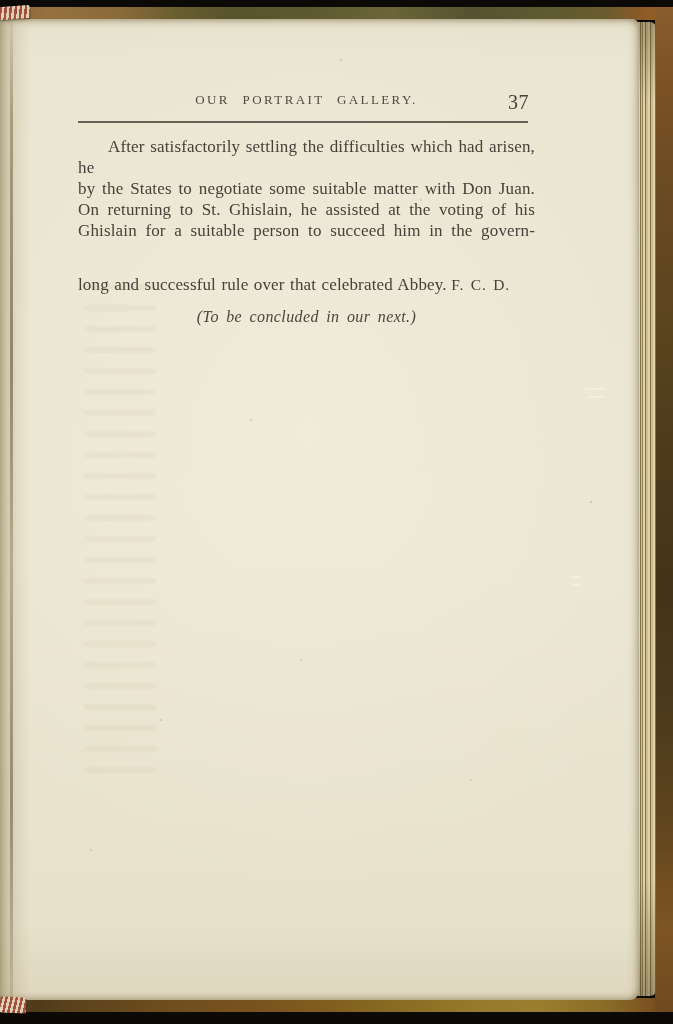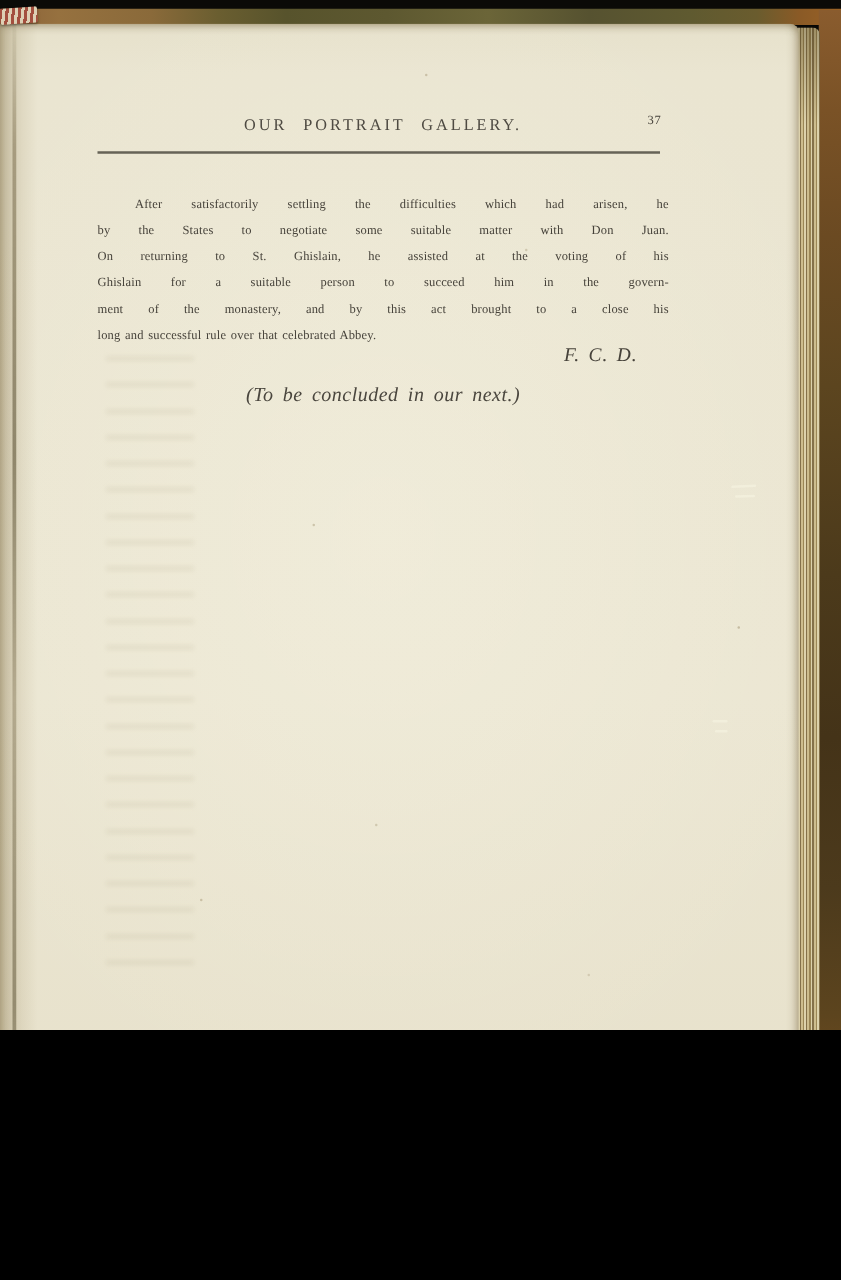--- a/index.html
+++ b/index.html
@@ -1,17 +1,17 @@
 <!DOCTYPE html>
 <html><head>
 <meta charset="utf-8">
 <style>
   html,body { margin:0; padding:0; background:#000; }
   .scene {
-    position:relative; width:673px; height:824px; overflow:hidden;
+    position:relative; width:673px; height:1024px; overflow:hidden;
     background:#0b0a07;
     font-family:"Liberation Serif","DejaVu Serif",serif;
   }
 
   
   .top-edge {
     position:absolute; left:0; top:7px; width:673px; height:13px;
     background:linear-gradient(90deg,
       #8a6038 0%, #96713f 7%, #8a6a3a 18%, #6a5e30 26%,
       #57532c 34%, #5d5830 46%, #6b6538 58%, #565230 70%,
@@ -69,36 +69,36 @@
   }
 
   
   .content { position:absolute; left:78px; top:0; width:457px; color:#46423a; }
   .running-head {
     position:absolute; top:73px; left:0; width:100%; text-align:center;
     font-size:13px; letter-spacing:2.4px; word-spacing:7px; color:#4e4a42;
   }
   .page-number {
     position:absolute; top:72px; right:6px;
-    font-size:10px; color:#45413a; letter-spacing:.5px;
+    font-size:20px; color:#45413a; letter-spacing:.5px;
   }
   .head-rule {
     position:absolute; top:102px; left:0; right:7px; height:1.5px;
     background:#4f4b41; opacity:.85;
   }
   .paragraph {
-    position:absolute; top:134px; left:0; width:457px;
-    font-size:10px; line-height:21px; letter-spacing:.15px; word-spacing:1px;
+    position:absolute; top:117px; left:0; width:457px;
+    font-size:17px; line-height:21px; letter-spacing:.15px; word-spacing:1px;
   }
   .pline { text-align:justify; text-align-last:justify; }
   .pline.first { text-indent:30px; }
-  .pline.last { text-align-last:left; }
+  .pline.last { text-align-last:left;margin-top:33px; }
   .signature {
     position:absolute; top:257px; right:25px;
-    font-size:15.5px; letter-spacing:.8px; word-spacing:2px;font-style:italic;
+    font-size:15.5px; letter-spacing:.8px; word-spacing:2px;
   }
   .continuation {
     position:absolute; top:289px; left:0; width:457px; text-align:center;
     font-style:italic; font-size:16px; letter-spacing:.4px; word-spacing:3px;
     color:#4a463e;
   }
 
   
   .ghost {
     position:absolute; left:85px; top:266px; width:70px; height:490px;
@@ -158,21 +158,20 @@
     <div class="content">
       <div class="running-head">OUR PORTRAIT GALLERY.</div>
       <div class="page-number">37</div>
       <div class="head-rule"></div>
 
       <div class="paragraph">
         <div class="pline first">After satisfactorily settling the difficulties which had arisen, he</div>
         <div class="pline">by the States to negotiate some suitable matter with Don Juan.</div>
         <div class="pline">On returning to St. Ghislain, he assisted at the voting of his</div>
         <div class="pline">Ghislain for a suitable person to succeed him in the govern-</div>
-        <div class="pline">ment of the monastery, and by this act brought to a close his</div>
         <div class="pline last">long and successful rule over that celebrated Abbey.</div>
       </div>
 
       <div class="signature">F. C. D.</div>
       <div class="continuation">(To be concluded in our next.)</div>
     </div>
   </div>
 
   <div class="headband top"></div>
   <div class="headband bottom"></div>

